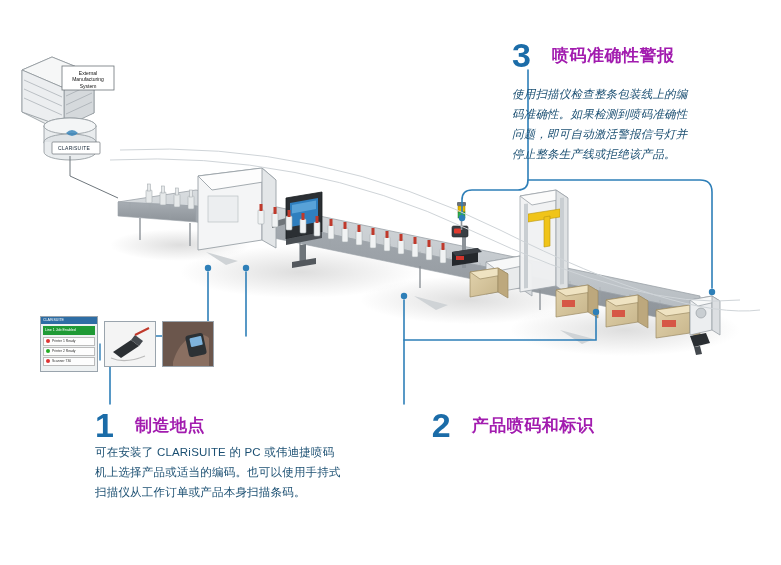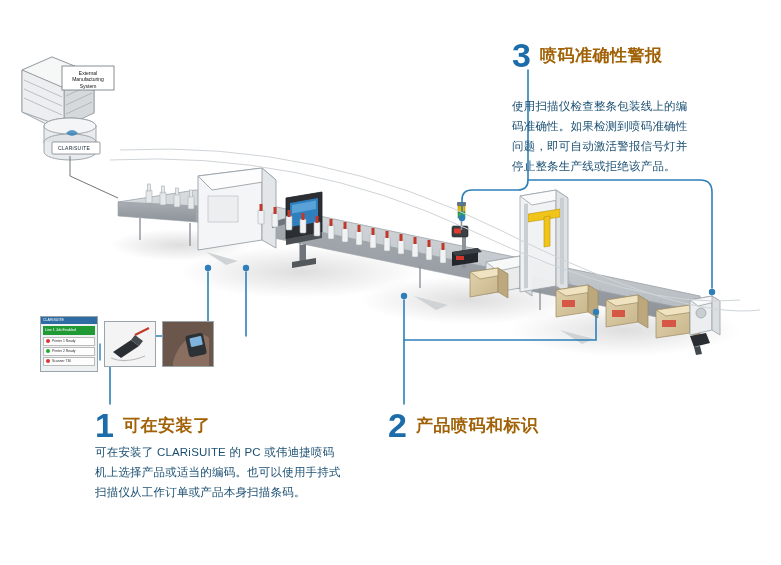--- a/index.html
+++ b/index.html
@@ -21,36 +21,36 @@
     font-size:34px;
     font-weight:bold;
     color:#1b6ca8;
     line-height:1;
     display:inline-block;
     vertical-align:middle;
   }
   .callout .heading{
     font-size:17px;
     font-weight:bold;
-    color:#a16207;
+    color:#a21caf;
     display:inline-block;
     vertical-align:middle;
-    margin-left:9px;
+    margin-left:21px;
     letter-spacing:0.5px;
   }
   .callout .body{
     font-size:11.5px;
     color:#1b4f72;
     line-height:1.75;
     letter-spacing:0.2px;
   }
   .callout.c1{left:95px;top:408px;width:250px;}
-  .callout.c2{left:388px;top:408px;width:250px;}
+  .callout.c2{left:388px;top:408px;width:250px;text-align:center;}
   .callout.c3{left:512px;top:38px;width:250px;}
-  .callout.c3 .body{margin-top:24px;width:180px;}
+  .callout.c3 .body{margin-top:12px;width:180px;font-style:italic;}
 
   
   .thumbs{position:absolute;left:40px;top:316px;display:flex;gap:6px;}
   .thumb{
     border:1px solid #9aa4ad;
     background:#dfe3e6;
     box-sizing:border-box;
     overflow:hidden;
     position:relative;
   }
@@ -411,21 +411,21 @@
         <rect width="52" height="46" fill="#6b564c"></rect>
         <path d="M10 40 Q16 20 30 14 Q40 10 46 16 L46 46 L10 46 Z" fill="#8a6f61"></path>
         <rect x="24" y="12" width="18" height="22" rx="3" fill="#2c3135" transform="rotate(-12 33 23)"></rect>
         <rect x="27" y="15" width="12" height="9" rx="1" fill="#7fb4dd" transform="rotate(-12 33 19)"></rect>
       </svg>
     </div>
   </div>
 
   <div class="callout c1">
     <div>
-      <span class="num">1</span><span class="heading">可在安装了</span>
+      <span class="num">1</span><span class="heading">制造地点</span>
     </div>
     <div class="body">可在安装了 CLARiSUITE 的 PC 或伟迪捷喷码机上选择产品或适当的编码。也可以使用手持式扫描仪从工作订单或产品本身扫描条码。</div>
   </div>
 
   <div class="callout c2">
     <div>
       <span class="num">2</span><span class="heading">产品喷码和标识</span>
     </div>
   </div>
 

